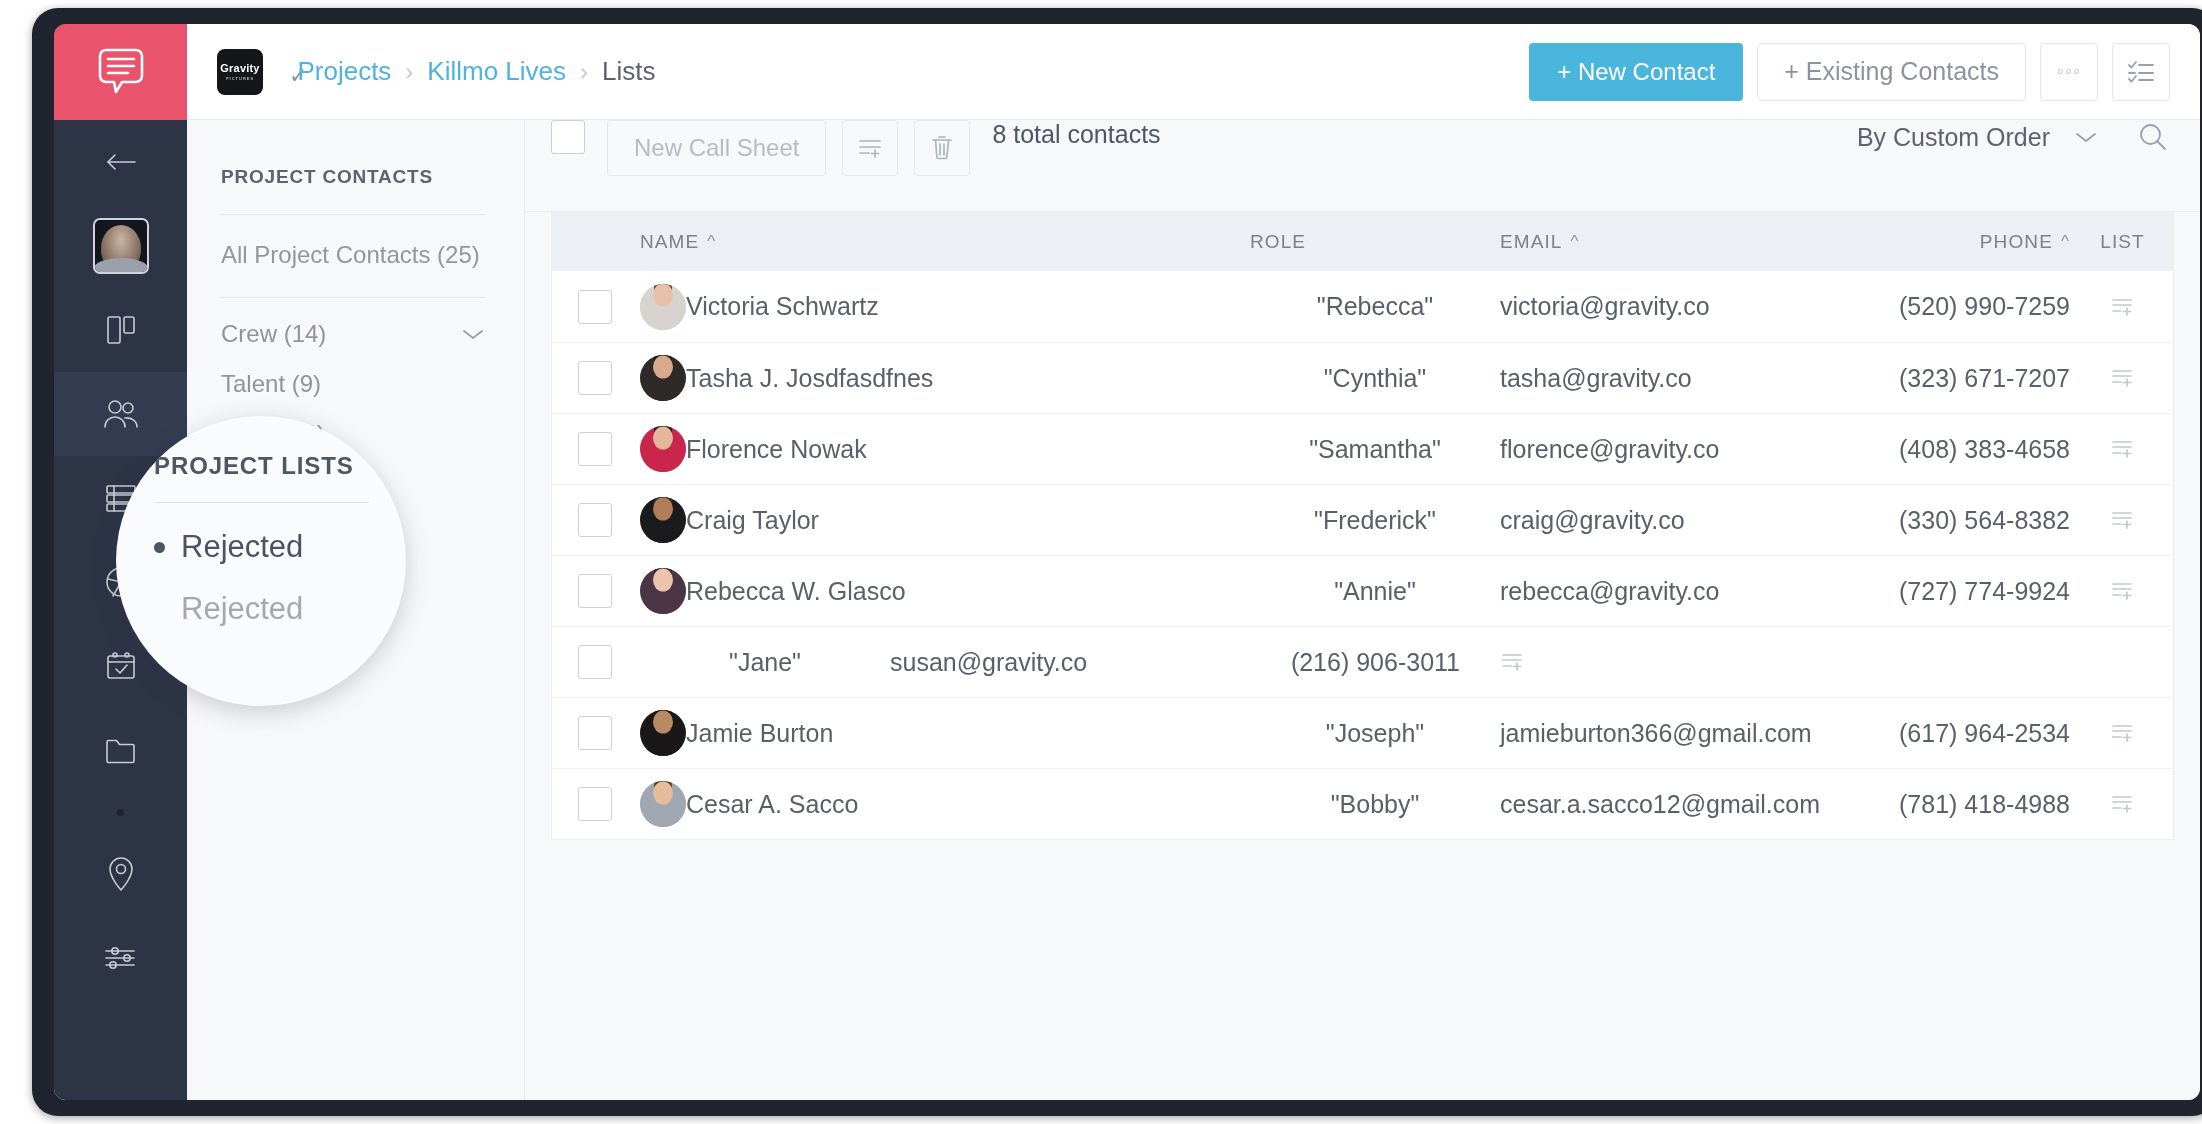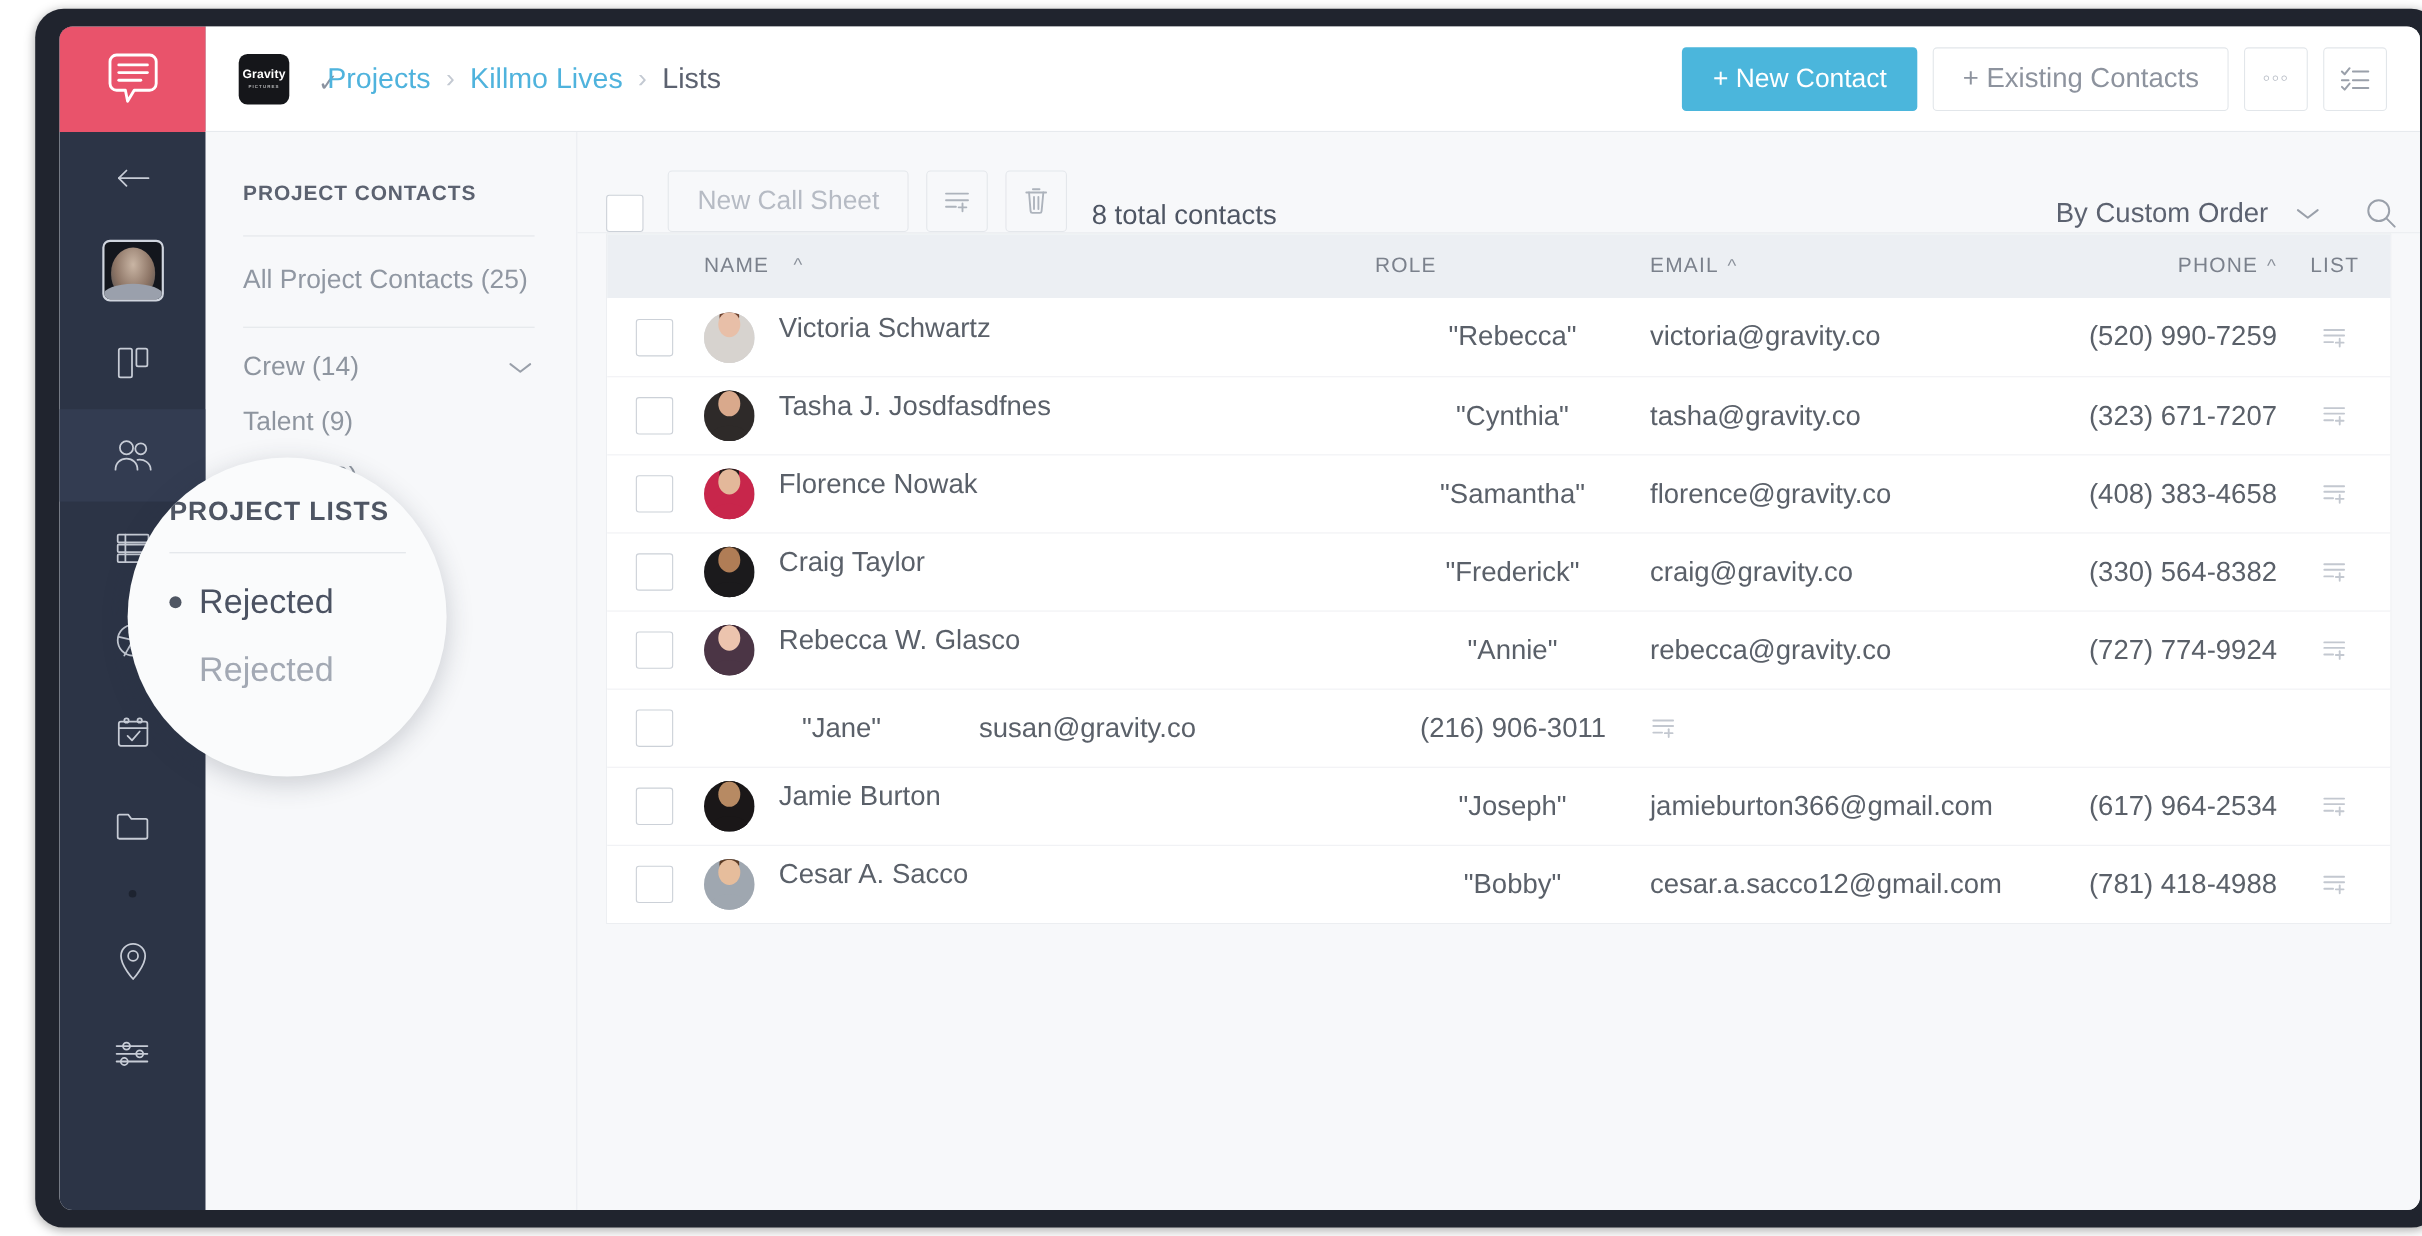--- a/index.html
+++ b/index.html
@@ -205,22 +205,22 @@
   .mag-item.muted { color: #a3a9b4; padding-left: 27px; }
 
   
   .content {
     position: absolute; left: 471px; top: 96px;
     width: 1675px; height: 980px;
     background: #f7f8fa;
   }
   .toolbar {
     height: 92px;
-    display: flex; align-items: flex-end;
-    padding: 0 18px 0 26px;
+    display: flex; align-items: flex-start;
+    padding: 0 30px 0 26px;
     border-bottom: 1px solid #eceef1;
   }
   .cb {
     width: 34px; height: 34px;
     border: 1px solid #ccd1d8; border-radius: 3px;
     background: #ffffff; cursor: pointer; flex: none;
   }
   .tb-btn {
     height: 56px; padding: 0 26px;
     border: 1px solid #e4e7eb; border-radius: 4px;
@@ -263,21 +263,21 @@
   .trow {
     display: flex; align-items: center;
     height: 71px;
     padding: 0 0 0 26px;
     border-top: 1px solid #f0f1f4;
     background: #ffffff;
   }
   .trow:first-of-type { border-top: none; }
   .cell { font-size: 25px; color: #5a6069; }
   .col-check { width: 62px; flex: none; }
-  .col-name  { width: 610px; flex: none; display: flex; align-items: flex-start; gap: 22px; }
+  .col-name  { width: 610px; flex: none; display: flex; align-items: center; }
   .col-role  { width: 250px; flex: none; text-align: center; }
   .col-email { width: 320px; flex: none; }
   .col-phone { width: 250px; flex: none; text-align: right; }
   .col-list  { width: 105px; flex: none; display: flex; justify-content: center; }
   .col-menu  { width: 60px;  flex: none; display: flex; justify-content: center; }
   .avatar {
     width: 46px; height: 46px; border-radius: 50%;
     flex: none; overflow: hidden; position: relative;
     background: #d8dbe0;
   }

